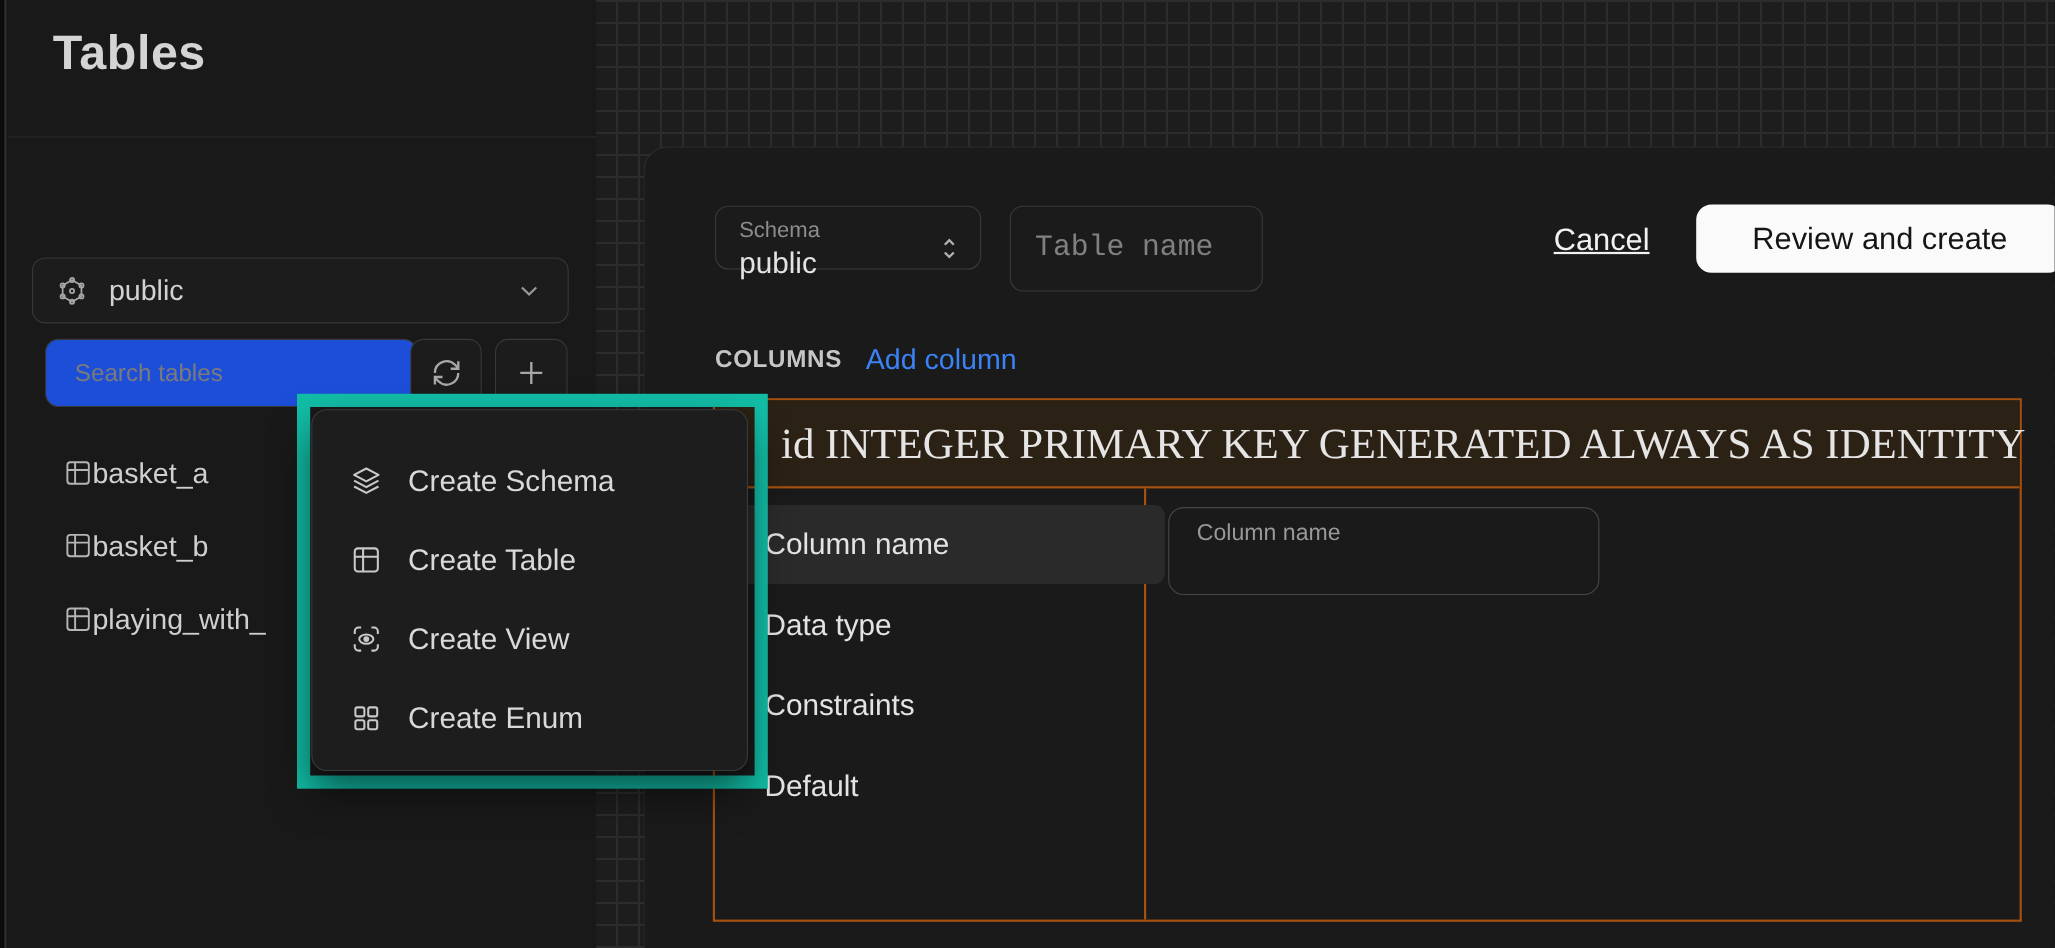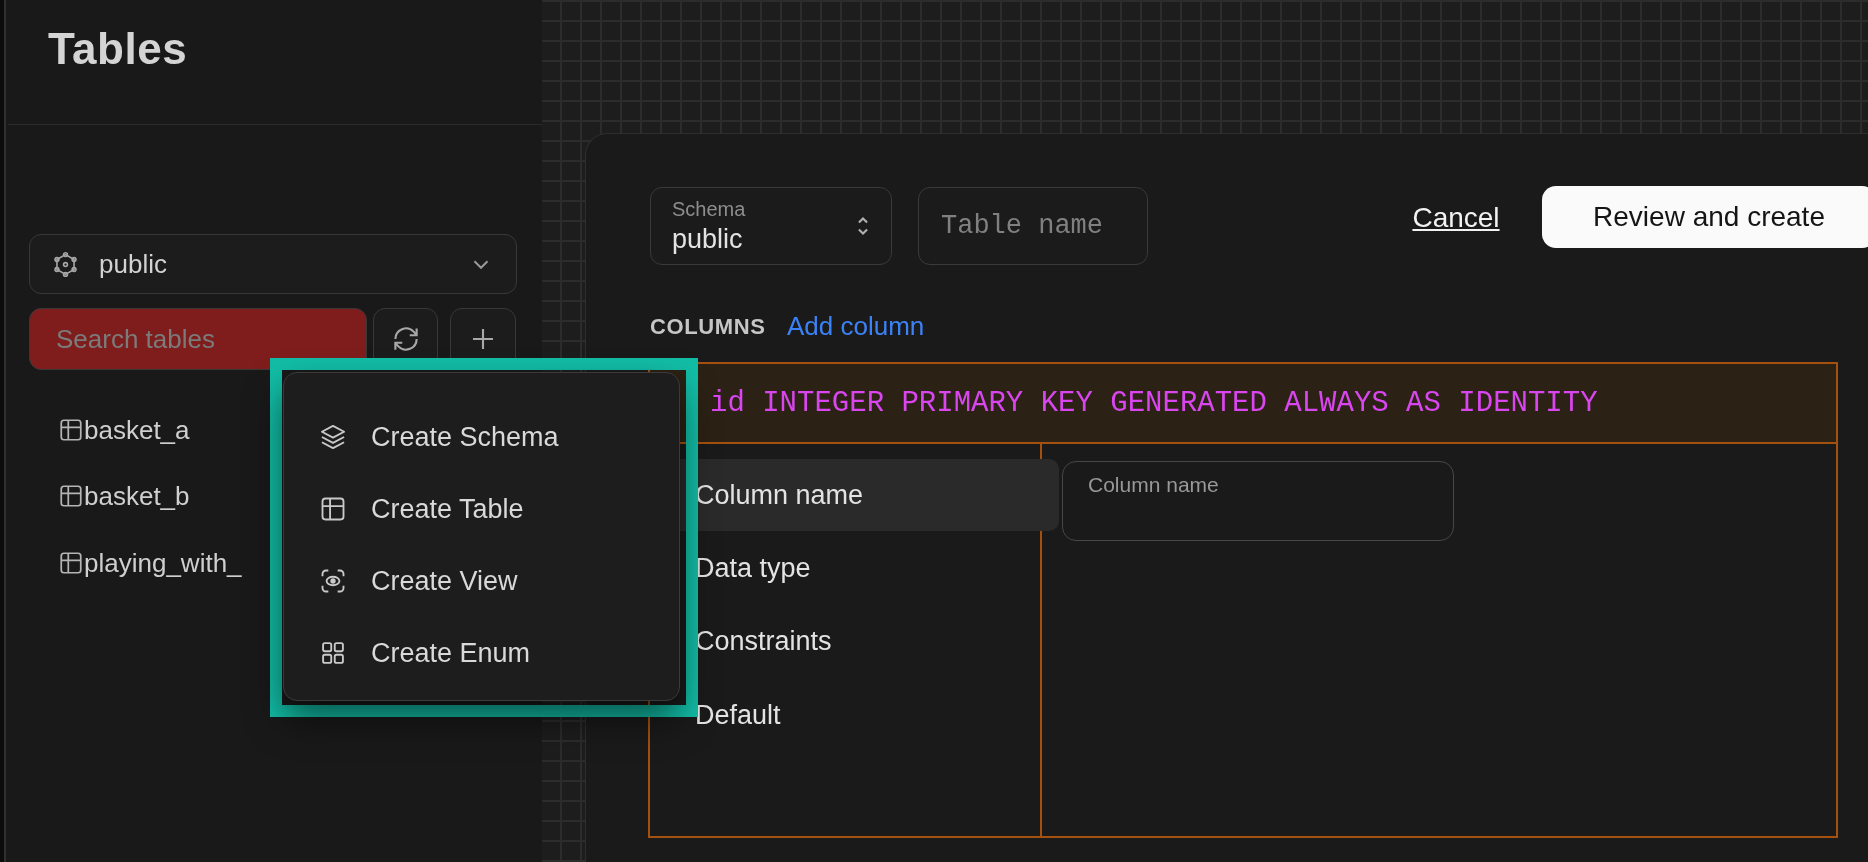--- a/index.html
+++ b/index.html
@@ -16,53 +16,53 @@
   
   .sidebar{left:0;top:0;width:542px;height:862px;background:#191919;z-index:2;}
   .left-edge{left:0;top:0;width:6px;height:862px;background:#0c0c0c;border-right:2px solid #2f2f2f;z-index:3;}
   .sb-title{left:48px;top:24px;font-size:44px;font-weight:700;color:#d4d4d4;letter-spacing:.5px;}
   .sb-divider{left:8px;top:124px;width:534px;height:1px;background:#2b2b2b;}
   .select-box{left:29px;width:488px;height:60px;background:#1c1c1c;border:1px solid #383838;border-radius:12px;
     display:flex;align-items:center;padding:0 22px;gap:20px;cursor:pointer;}
   .select-box .lbl{font-size:26px;color:#d2d2d2;}
   .select-box .chev{margin-left:auto;display:flex;color:#9a9a9a;}
   .icon{display:inline-flex;flex:0 0 auto;color:#a8a8a8;}
-  .search-input{left:29px;top:308px;width:338px;height:62px;background:#7f1d1d;border:1px solid #383838;border-radius:12px;
-    color:#d6d6d6;font-size:26px;padding:0 26px;outline:none;font-family:inherit;}
+  .search-input{left:41px;top:308px;width:338px;height:62px;background:#1d4ed8;border:1px solid #383838;border-radius:12px;
+    color:#d6d6d6;font-size:22px;padding:0 26px;outline:none;font-family:inherit;}
   .search-input::placeholder{color:#7b7b7b;}
   .sq-btn{top:308px;height:62px;background:#1c1c1c;border:1px solid #383838;border-radius:12px;
     display:flex;align-items:center;justify-content:center;color:#dcdcdc;cursor:pointer;padding:0;}
   .table-row{left:29px;width:430px;height:66px;display:flex;align-items:center;padding-left:29px;cursor:pointer;}
   .table-row .t-lbl{font-size:26px;color:#cfcfcf;white-space:nowrap;}
   .table-row .icon{color:#b5b5b5;}
 
   
   .main-panel{left:585px;top:133px;width:1283px;height:729px;background:#1a1a1a;
     border:1px solid #2e2e2e;border-right:none;border-bottom:none;border-top-left-radius:22px;z-index:2;}
-  .schema-select{left:650px;top:187px;width:242px;height:78px;border:1px solid #3a3a3a;border-radius:12px;
+  .schema-select{left:650px;top:187px;width:242px;height:58px;border:1px solid #3a3a3a;border-radius:12px;
     background:#1b1b1b;cursor:pointer;z-index:3;}
   .schema-select .small-lbl{position:absolute;left:21px;top:10px;font-size:20px;color:#8d8d8d;}
   .schema-select .value{position:absolute;left:21px;top:36px;font-size:27px;color:#e3e3e3;}
   .schema-select .chev{position:absolute;right:14px;top:24px;color:#b0b0b0;}
   .tname-input{left:918px;top:187px;width:230px;height:78px;background:#1b1b1b;border:1px solid #3a3a3a;border-radius:12px;
     color:#e3e3e3;font-size:27px;padding:0 22px;outline:none;font-family:Liberation Mono, monospace;z-index:3;}
   .tname-input::placeholder{color:#808080;}
   .cancel-btn{left:1396px;top:190px;width:120px;height:56px;display:flex;align-items:center;justify-content:center;
     font-size:28px;color:#f2f2f2;cursor:pointer;z-index:3;background:none;border:none;font-family:inherit;text-decoration:underline;}
   .review-btn{left:1542px;top:186px;width:334px;height:62px;background:#fafafa;border:none;border-radius:14px;
     display:flex;align-items:center;justify-content:center;font-size:28px;font-weight:400;color:#151515;
     cursor:pointer;font-family:inherit;z-index:3;}
   .columns-heading{left:650px;top:314px;font-size:22px;font-weight:700;letter-spacing:.6px;color:#c6c6c6;z-index:3;}
   .add-column{left:787px;top:311px;font-size:26px;color:#3b82f6;cursor:pointer;z-index:3;}
 
   
   .orange-box{left:648px;top:362px;width:1190px;height:476px;border:2px solid #a4500f;z-index:3;background:#1a1a1a;}
   .sql-row{position:absolute;left:0;top:0;right:0;height:78px;background:#2b2114;border-bottom:2px solid #a4500f;
     display:flex;align-items:center;padding-left:60px;cursor:pointer;}
-  .sql-row .sql{font-family:Liberation Mono, monospace;font-size:29px;color:#d946ef;white-space:nowrap;}
+  .sql-row .sql{font-family:Liberation Serif, serif;font-size:39px;color:#e5e5e5;white-space:nowrap;}
   .v-divider{position:absolute;left:390px;top:80px;bottom:0;width:2px;background:#a4500f;}
   .col-tab{position:absolute;left:12px;width:364px;height:72px;border-radius:10px;display:flex;align-items:center;
     padding-left:33px;font-size:27px;color:#e3e3e3;cursor:pointer;}
   .col-tab.selected{background:#2a2a2a;}
   .field-box{position:absolute;left:412px;top:97px;width:390px;height:78px;border:1px solid #474747;border-radius:14px;}
   .field-box .small-lbl{position:absolute;left:25px;top:11px;font-size:21px;color:#989898;}
   .field-box input{position:absolute;left:25px;top:38px;width:330px;background:transparent;border:none;outline:none;
     font-size:28px;color:#e8e8e8;font-family:inherit;padding:0;}
 
   

